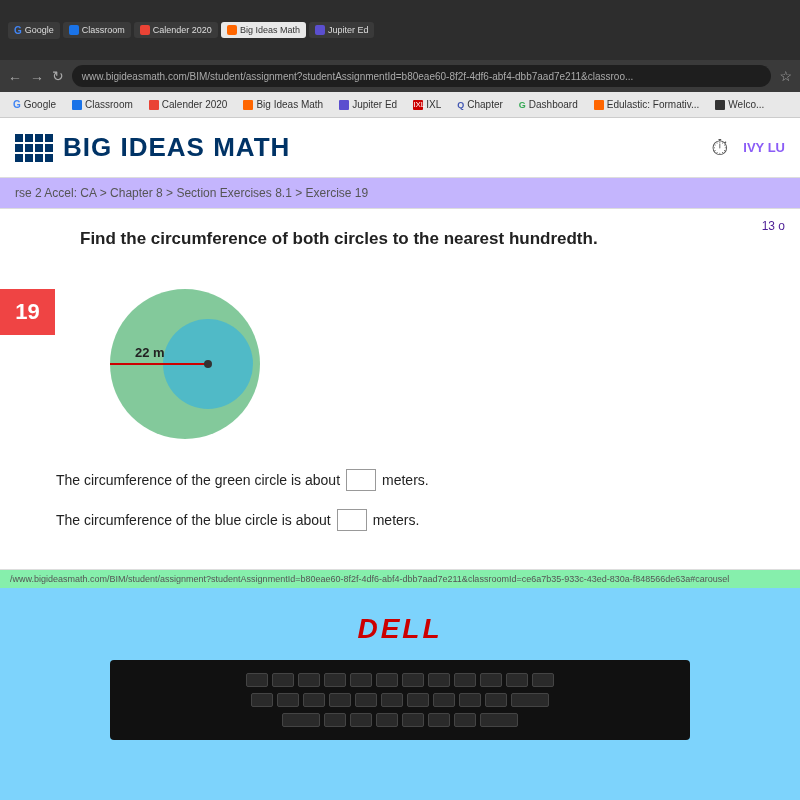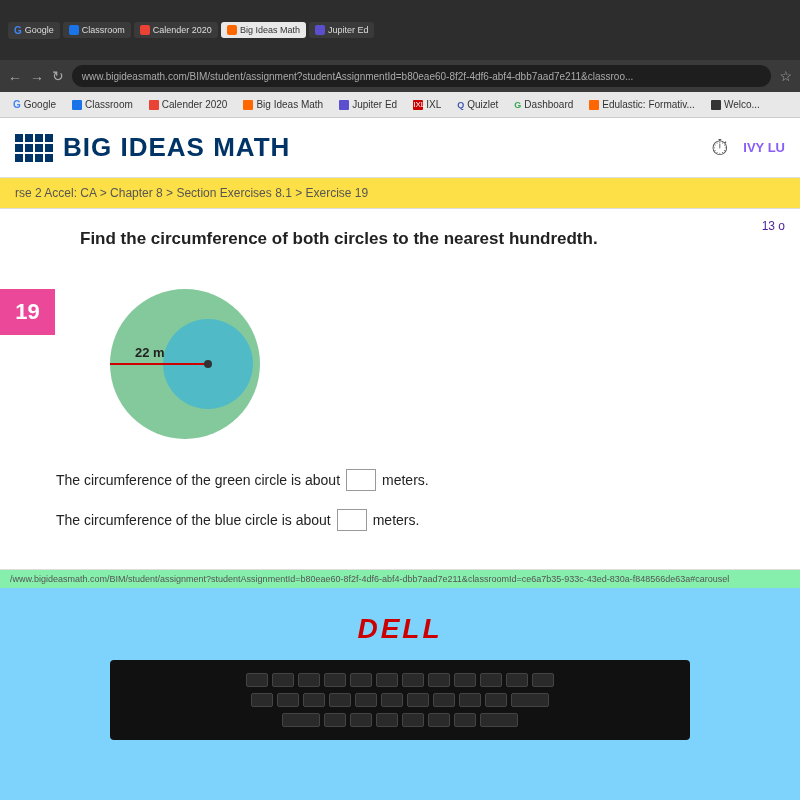--- a/index.html
+++ b/index.html
@@ -120,40 +120,40 @@
     }
 
     .user-name {
       font-size: 13px;
       font-weight: bold;
       color: #8b5cf6;
     }
 
     
     .breadcrumb-bar {
-      background: #fde047;
+      background: #c4b5fd;
       padding: 8px 15px;
       font-size: 12px;
       color: #555;
       border-bottom: 1px solid #ddd;
     }
 
     
     .main-content {
       background: #fff;
       padding: 20px 30px 20px 20px;
       position: relative;
       min-height: 320px;
     }
 
     .exercise-number-badge {
       position: absolute;
       left: 0;
       top: 80px;
-      background: #ec4899;
+      background: #ef4444;
       color: #fff;
       font-size: 22px;
       font-weight: bold;
       padding: 10px 15px;
       min-width: 55px;
       text-align: center;
     }
 
     .page-indicator {
       position: absolute;
@@ -343,21 +343,21 @@
   <div class="bookmark-item">
     <span style="display:inline-block;width:10px;height:10px;background:#5b4fcf;border-radius:1px;"></span>
     <span>Jupiter Ed</span>
   </div>
   <div class="bookmark-item">
     <span style="display:inline-block;width:10px;height:10px;background:#cc0000;border-radius:1px;font-size:8px;color:#fff;text-align:center;line-height:10px;">IXL</span>
     <span>IXL</span>
   </div>
   <div class="bookmark-item">
     <span style="color:#4257b2;font-weight:bold;font-size:9px;">Q</span>
-    <span>Quizlet</span>
+    <span>Chapter</span>
   </div>
   <div class="bookmark-item">
     <span style="color:#34a853;font-weight:bold;font-size:9px;">G</span>
     <span>Dashboard</span>
   </div>
   <div class="bookmark-item">
     <span style="display:inline-block;width:10px;height:10px;background:#ff6600;border-radius:1px;"></span>
     <span>Edulastic: Formativ...</span>
   </div>
   <div class="bookmark-item">

